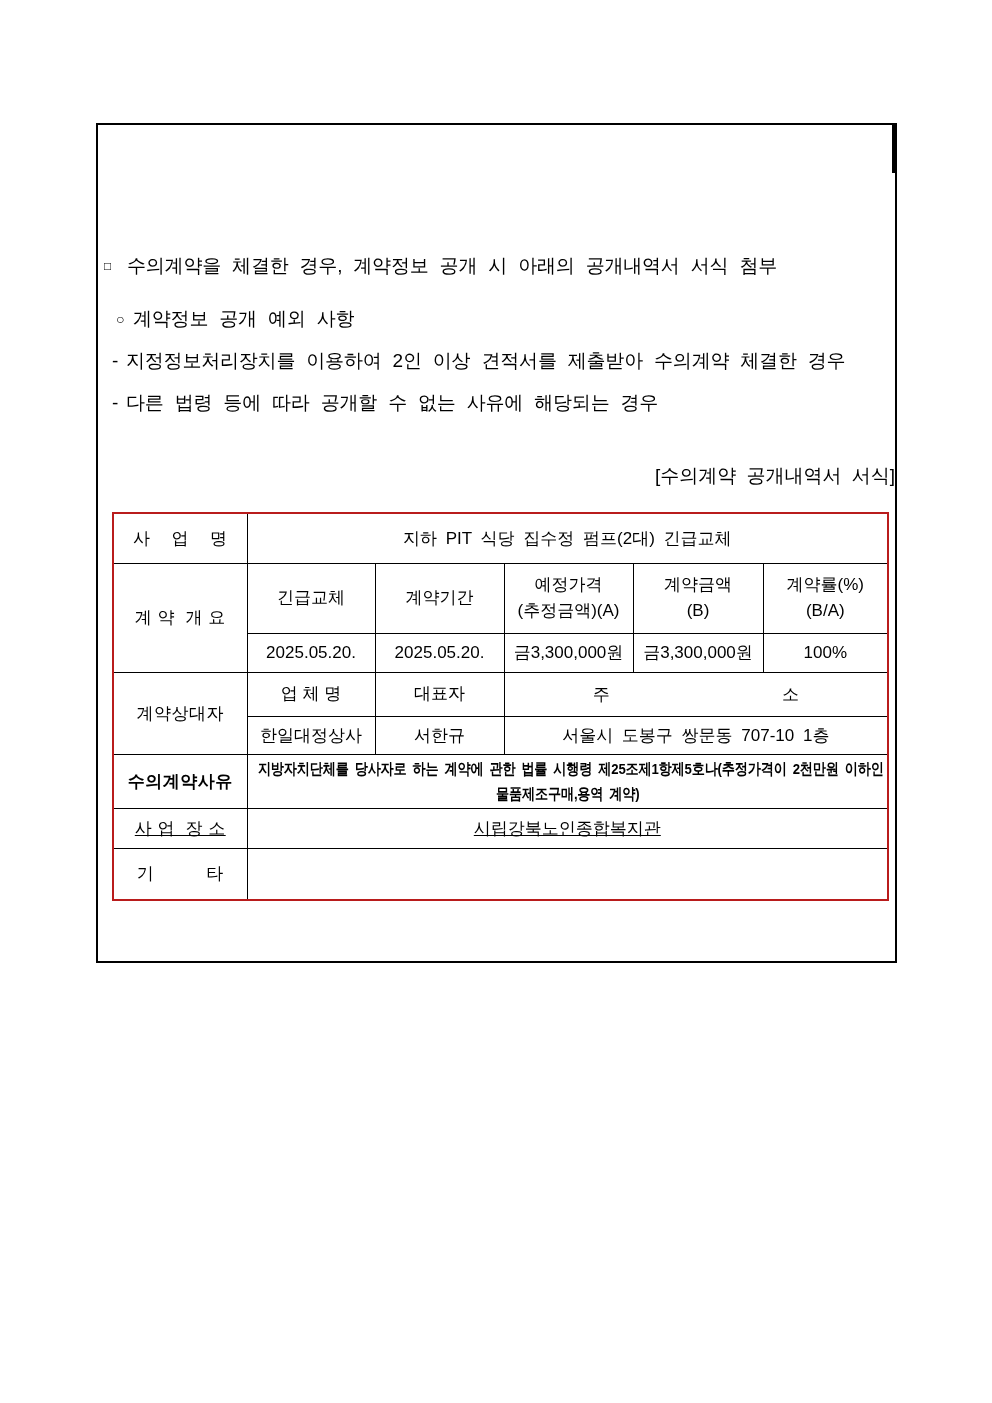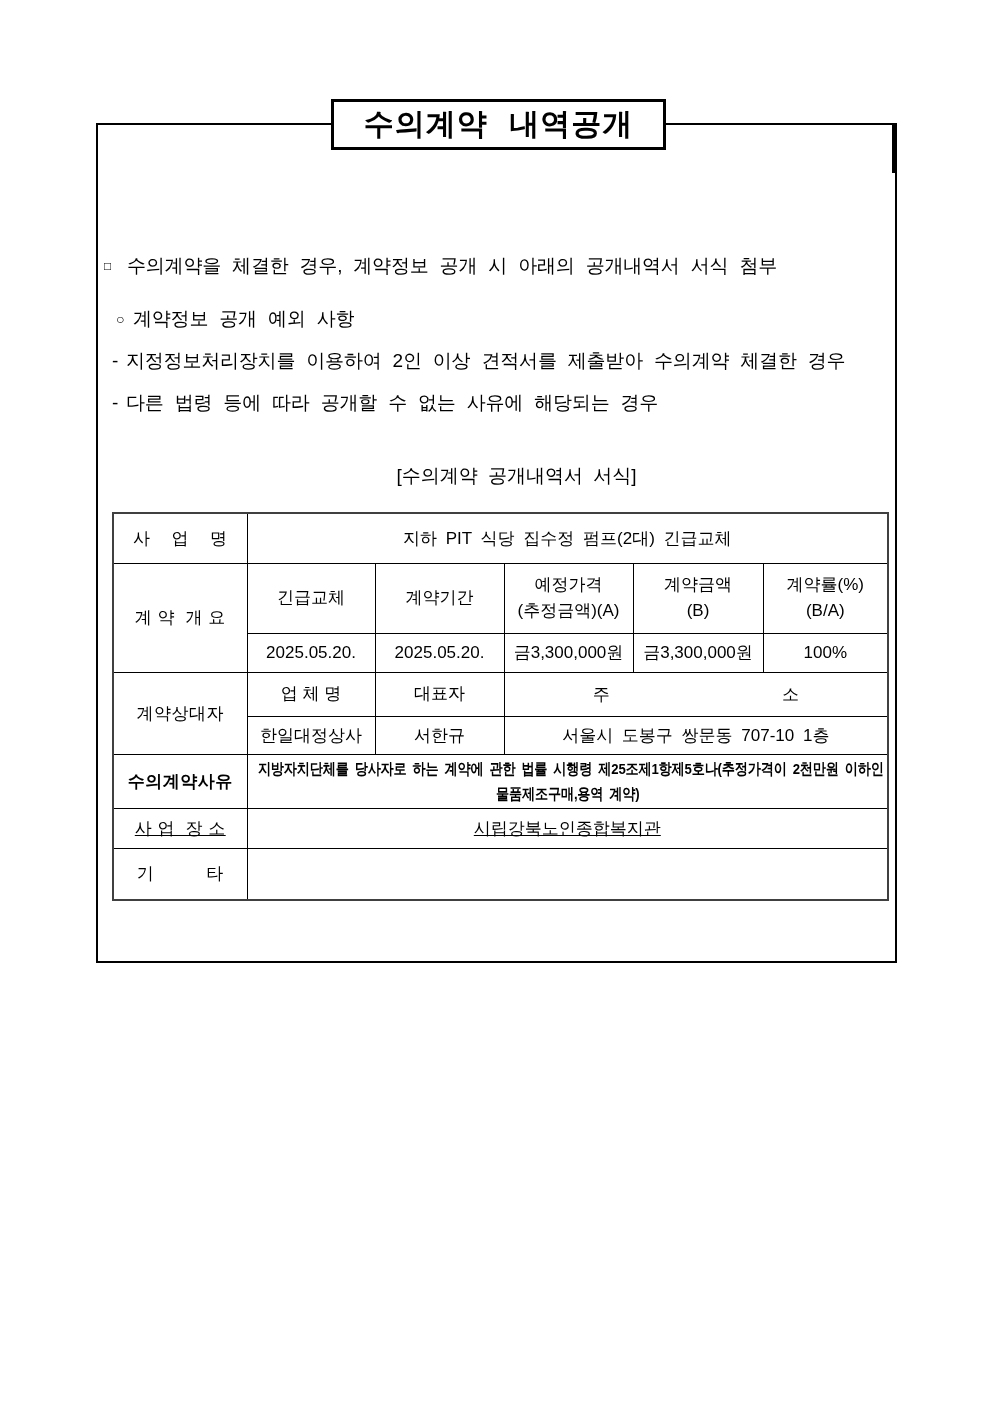--- a/index.html
+++ b/index.html
@@ -38,28 +38,28 @@
   .b-sq { font-size:12px; width:23px; }
   .b-ci { font-size:14px; width:17px; }
   .b-da { font-size:19px; width:14px; }
   .l1 { left:6px;  top:128px; }
   .l2 { left:18px; top:181px; }
   .l3 { left:14px; top:223px; }
   .l4 { left:14px; top:265px; }
 
   .form-heading {
     position:absolute; left:0; top:338px; width:100%;
-    text-align:center; font-size:19px; word-spacing:5px;margin-left:20px;
+    text-align:right; font-size:19px; word-spacing:5px;
   }
 
   
   table.contract {
     position:absolute; left:14px; top:387px;
     border-collapse:collapse; table-layout:fixed; width:775px;
-    border:2px solid #404040;
+    border:2px solid #b91c1c;
   }
   table.contract td {
     border:1px solid #000; text-align:center; vertical-align:middle;
     font-size:17px; overflow:hidden; padding:0 2px;
   }
   tr.r1 { height:50px; } tr.r2 { height:70px; } tr.r3 { height:39px; }
   tr.r4 { height:44px; } tr.r5 { height:38px; } tr.r6 { height:54px;font-weight:bold; }
   tr.r7 { height:40px;text-decoration:underline; } tr.r8 { height:52px; }
   td.lbl { white-space:pre; letter-spacing:0.5px; }
   td.hdr, td.hdr2 { white-space:pre-line; line-height:26px; }
@@ -159,17 +159,14 @@
           <td colspan="5" class="val wide-val">시립강북노인종합복지관</td>
         </tr>
         <tr class="r8">
           <td class="lbl">기          타</td>
           <td colspan="5" class="val"></td>
         </tr>
       </tbody>
     </table>
   </div>
 
-  <div class="title-box">
-    <span>수의계약 내역공개</span>
-  </div>
 
 </div>
 
 </body></html>

